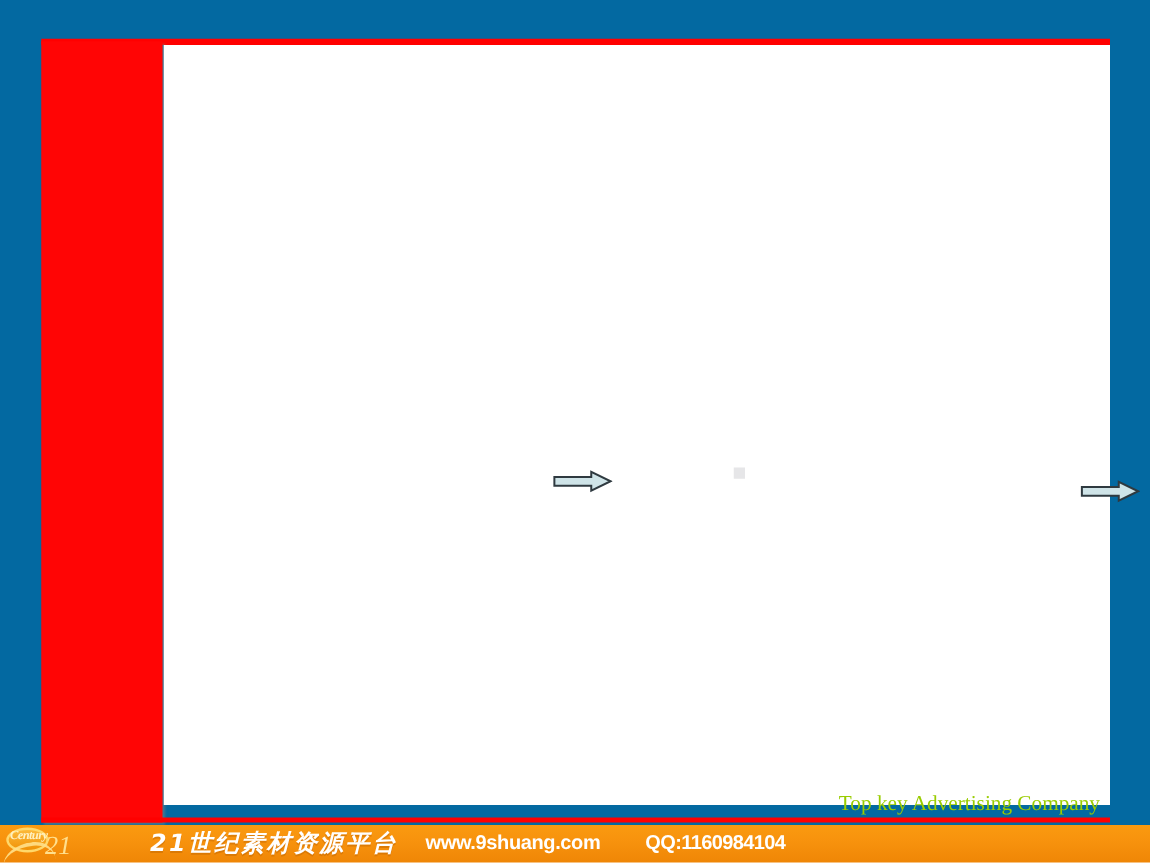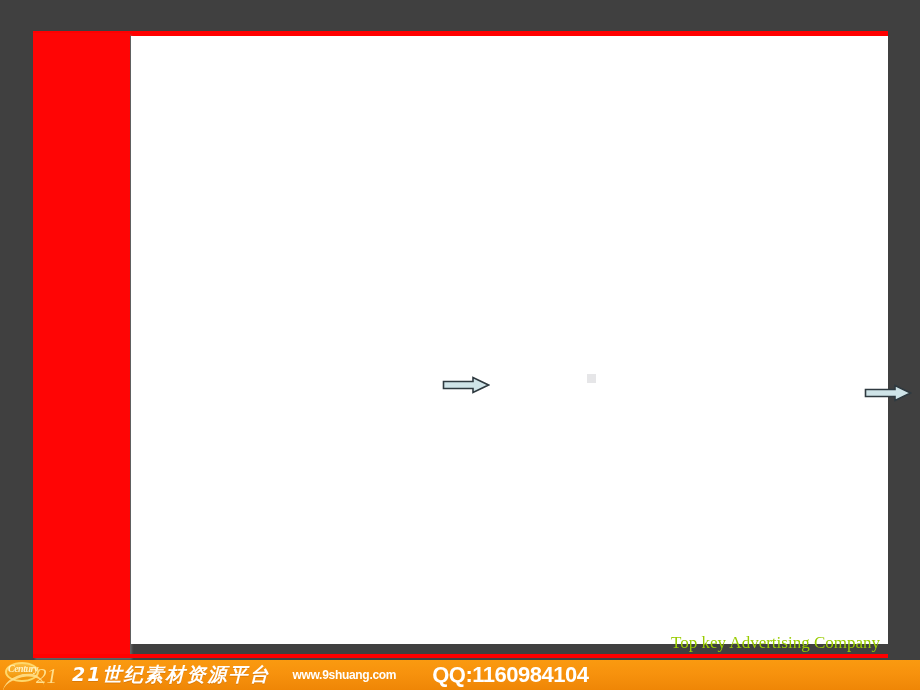--- a/index.html
+++ b/index.html
@@ -14,21 +14,21 @@
     overflow: hidden;
     font-family: "Liberation Sans", sans-serif;
   }
 
   
   #slide {
     position: absolute;
     left: 0; top: 0;
     width: 920px;
     height: 660px;
-    background: #404040;
+    background: #0369a1;
   }
 
   
   #top-rule {
     position: absolute;
     left: 33px;
     top: 31px;
     width: 855px;
     height: 5px;
     background: #ff0000;
@@ -151,32 +151,33 @@
 
   .promo-cn {
     font-family: "DejaVu Sans", sans-serif;
     font-size: 19px;
     font-weight: bold;
     font-style: italic;
     color: #ffffff;
     white-space: nowrap;
     letter-spacing: 2px;
     text-shadow: 0 1px 0 rgba(190,100,0,0.45);
+    margin-left: 48px;
   }
   .promo-url {
     font-family: "Liberation Sans", sans-serif;
-    font-size: 12px;
+    font-size: 16px;
     font-weight: bold;
     color: #ffffff;
     white-space: nowrap;
     letter-spacing: -0.3px;
   }
   .promo-qq {
     font-family: "Liberation Sans", sans-serif;
-    font-size: 22px;
+    font-size: 16px;
     font-weight: bold;
     color: #ffffff;
     white-space: nowrap;
     letter-spacing: -0.5px;
   }
   .sp-a { flex: 0 0 6px; }
   .sp-b { flex: 0 0 22px; }
   .sp-c { flex: 0 0 26px; }
   .sp-d { flex: 0 0 10px; }
 </style>

